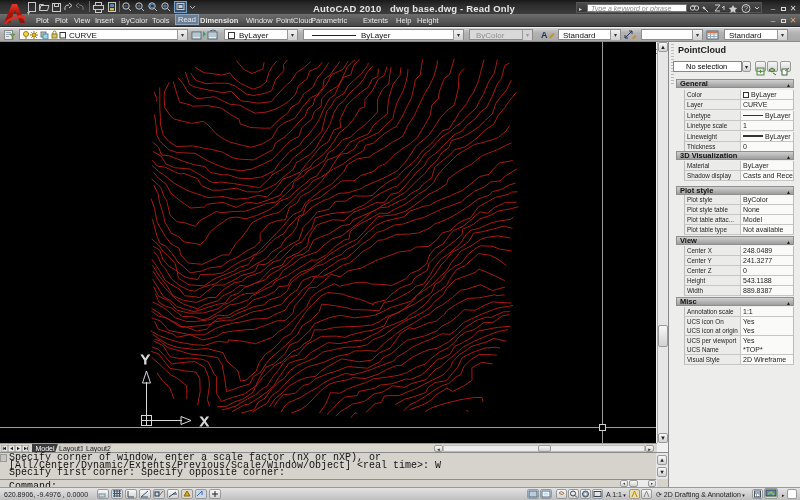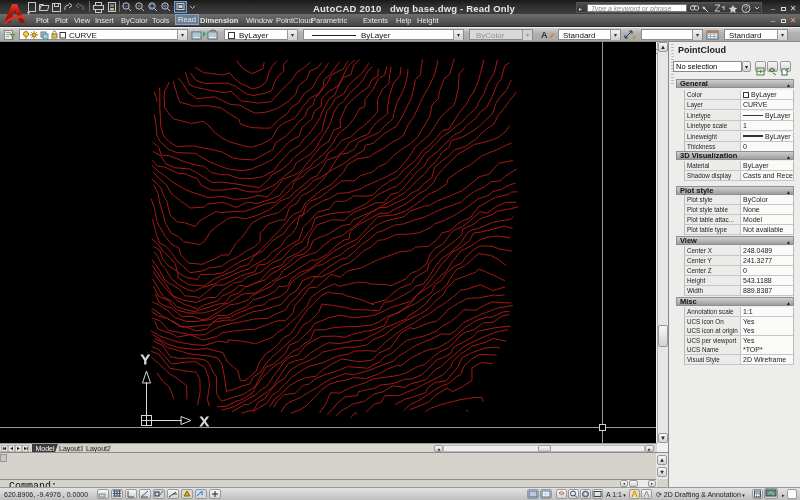--- a/index.html
+++ b/index.html
@@ -326,20 +326,23 @@
  <div class="abs" style="left:58px;top:0px;width:27px;height:9px;color:#222;font-size:7px;text-align:center;line-height:9px;background:#d0cdc5;clip-path:polygon(0 0,100% 0,88% 100%,0 100%);">Layout1</div>
  <div class="abs" style="left:85px;top:0px;width:27px;height:9px;color:#222;font-size:7px;text-align:center;line-height:9px;background:#d0cdc5;clip-path:polygon(0 0,100% 0,88% 100%,0 100%);">Layout2</div>
  <div class="sbtn" style="left:434px;top:1px;width:9px;height:7px;font-size:5px;line-height:6px;">◂</div>
  <div class="abs" style="left:443px;top:1px;width:202px;height:7px;background:#ececec;border:1px solid #bbb;"></div>
  <div class="sbtn" style="left:538px;top:1px;width:13px;height:7px;"></div>
  <div class="sbtn" style="left:645px;top:1px;width:9px;height:7px;font-size:5px;line-height:6px;">▸</div>
 </div>
 
 <div class="abs" id="cmd">
  <div class="abs" style="left:0;top:1px;width:7px;height:8px;background:#c8c5be;border:1px solid #999;"></div>
+ <div class="abs" style="left:9px;top:1px;line-height:7.6px;white-space:pre;">Specify corner of window, enter a scale factor (nX or nXP), or
+[All/Center/Dynamic/Extents/Previous/Scale/Window/Object] &lt;real time&gt;: W
+Specify first corner: Specify opposite corner:</div>
  <div class="abs" style="left:0;top:26px;width:656px;border-top:1px solid #8f8d88;"></div>
  <div class="abs" style="left:9px;top:28px;">Command:</div>
  <div class="abs sb" style="left:656px;top:0px;width:12px;height:26px;">
   <div class="sbtn" style="left:1px;top:2px;width:10px;height:10px;font-size:6px;line-height:9px;">▲</div>
   <div class="sbtn" style="left:1px;top:14px;width:10px;height:10px;font-size:6px;line-height:9px;">▼</div>
  </div>
  <div class="abs" style="left:620px;top:27px;width:37px;height:8px;background:#ececec;">
   <div class="sbtn" style="left:0px;top:0px;width:8px;height:7px;font-size:5px;line-height:6px;">◂</div>
   <div class="sbtn" style="left:9px;top:0px;width:9px;height:7px;"></div>
   <div class="sbtn" style="left:28px;top:0px;width:8px;height:7px;font-size:5px;line-height:6px;">▸</div>
@@ -417,21 +420,21 @@
           <rect x="1" y="1" width="10" height="6" fill="#68a" stroke="#345"></rect>
           <path d="M3 5 l3 -2 l3 3" stroke="#8c4" fill="none" stroke-width="1.5"></path>
         </svg></div>
  <div class="abs" style="left:782px;top:4px;font-size:5px;">▸</div>
  <div class="sbtn" style="left:787px;top:1px;width:10px;height:10px;background:#fff;"></div>
 </div>
 
 <div class="abs" id="props">
  <div class="abs" style="left:2px;top:2px;width:3px;height:40px;background:repeating-linear-gradient(180deg,#bbb 0,#bbb 1px,#eee 1px,#eee 3px);"></div>
  <div class="abs" style="left:9px;top:3px;font-size:9px;font-weight:bold;color:#1a1a1a;">PointCloud</div>
- <div class="abs" style="left:4px;top:19px;width:69px;height:11px;background:#fff;border:1px solid #888;font-size:7.5px;line-height:10px;padding-left:2px;">No selection</div>
+ <div class="abs" style="left:4px;top:19px;width:69px;height:11px;background:#fff;border:1px solid #888;font-size:7.5px;line-height:10px;padding-left:12px;">No selection</div>
  <div class="sbtn" style="left:73px;top:19px;width:9px;height:11px;font-size:6px;line-height:10px;">▾</div>
  <div class="sbtn" style="left:86px;top:19px;width:11px;height:11px;"><svg width="9" height="9" viewBox="0 0 9 9">
           <rect x="1" y="1" width="7" height="7" fill="none" stroke="#584"></rect>
           <path d="M4.5 3 v3 M3 4.5 h3" stroke="#584"></path>
         </svg></div>
  <div class="sbtn" style="left:98px;top:19px;width:11px;height:11px;"><svg width="9" height="9" viewBox="0 0 9 9">
           <path d="M1 3 l3 -2 l3 2 l-3 2 Z" fill="#9c6" stroke="#464"></path>
           <path d="M5 6 l3 2" stroke="#464"></path>
         </svg></div>
  <div class="sbtn" style="left:111px;top:19px;width:11px;height:11px;"><svg width="9" height="9" viewBox="0 0 9 9">

